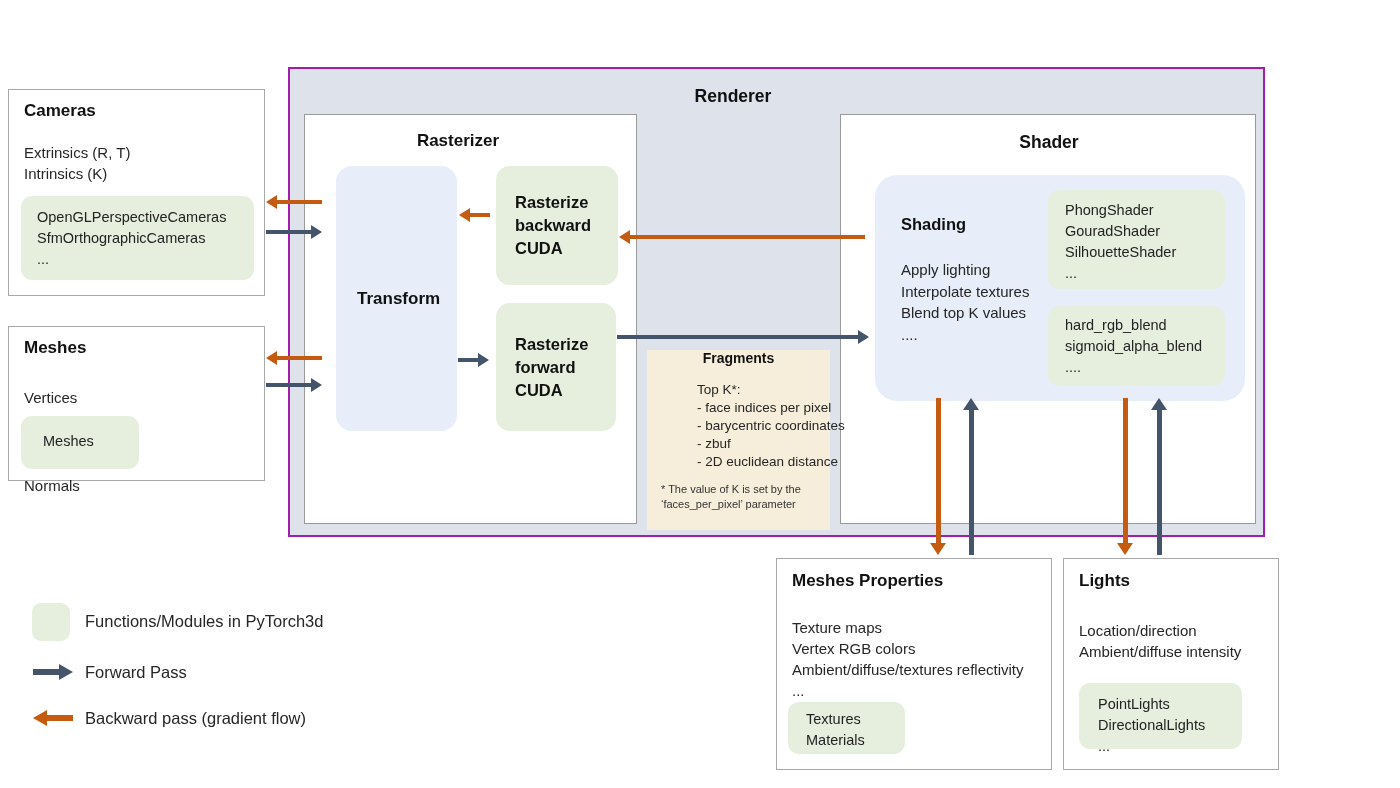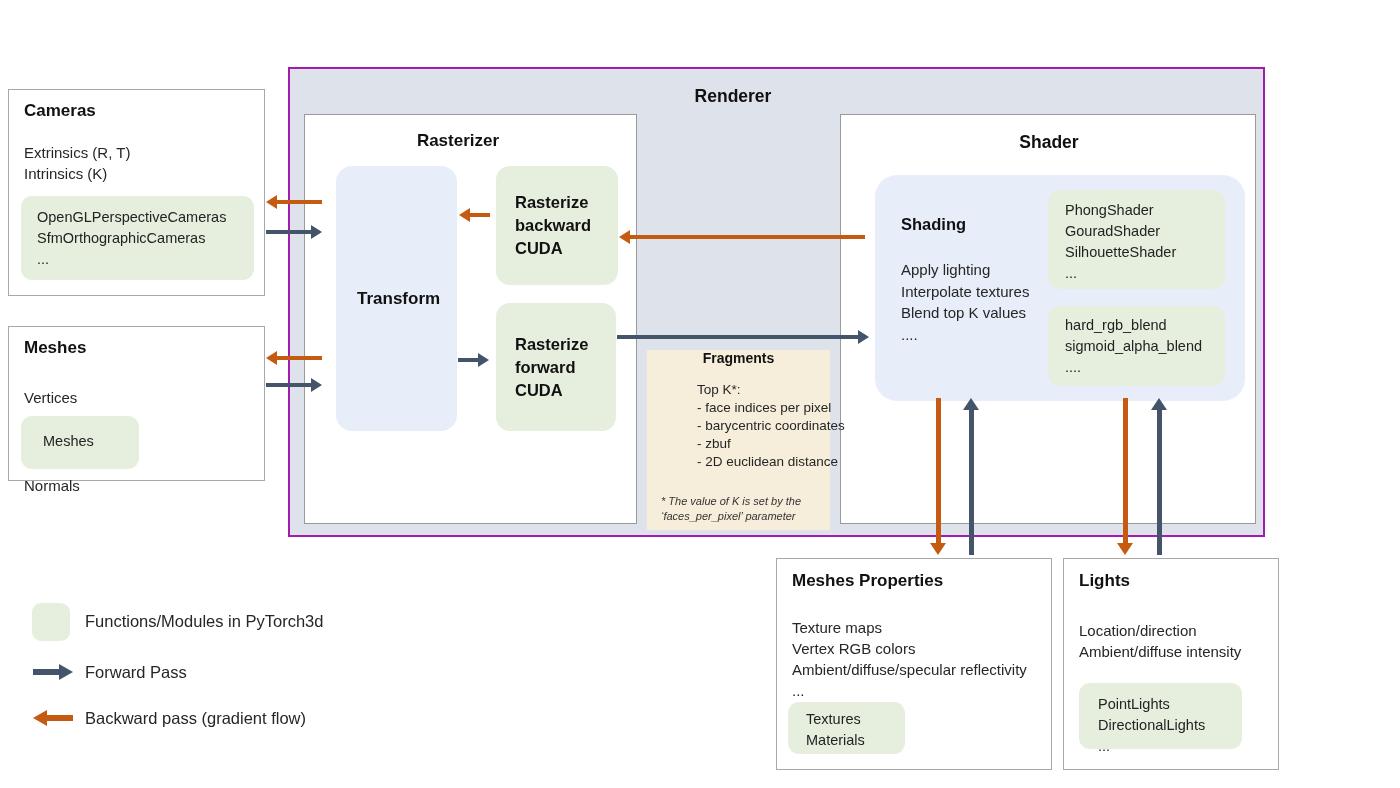--- a/index.html
+++ b/index.html
@@ -16,22 +16,22 @@
   .renderer{position:absolute;left:288px;top:67px;width:977px;height:470px;
             background:var(--renderer-bg,#dee2ea);border:2px solid #a21caf;box-sizing:border-box;}
   .subpanel{position:absolute;background:#fff;border:1.5px solid #9a9a9a;box-sizing:border-box;}
   .centered-title{position:absolute;transform:translateX(-50%);font-weight:bold;
                   font-size:17.5px;color:#111;white-space:nowrap;}
 
   .fragments{position:absolute;left:357px;top:281px;width:183px;height:180px;
              background:var(--fragments-bg,#f6eeda);box-sizing:border-box;}
   .fragments .f-title{text-align:center;font-weight:bold;font-size:14px;color:#111;}
   .fragments .f-line{font-size:13.5px;line-height:18px;color:#262626;white-space:nowrap;}
-  .fragments .f-note{position:absolute;left:14px;top:144px;width:156px;
-                     font-size:11px;line-height:15px;color:#333;font-style:italic;}
+  .fragments .f-note{position:absolute;left:14px;top:132px;width:156px;
+                     font-size:11px;line-height:15px;color:#333;}
 
   
   .arr{position:absolute;}
   .arr .shaft{position:absolute;background:var(--c);}
   .arr .head{position:absolute;width:0;height:0;}
   .arr.h{height:14px;}
   .arr.h .shaft{top:5px;height:4px;left:0;right:9px;}
   .arr.h.left .shaft{left:9px;right:0;}
   .arr.h.right .head{right:0;top:0;border-top:7px solid transparent;
                      border-bottom:7px solid transparent;border-left:11px solid var(--c);}
@@ -137,21 +137,21 @@
       </div>
       <div class="f-note">* The value of K is set by the ‘faces_per_pixel’ parameter</div>
     </div>
   </div>
 
   <div class="panel" style="left:776px;top:558px;width:276px;height:212px;">
     <div class="panel-title" style="left:15px;top:12px;">Meshes Properties</div>
     <div style="position:absolute;left:15px;top:58px;">
       <div class="body-line">Texture maps</div>
       <div class="body-line">Vertex RGB colors</div>
-      <div class="body-line">Ambient/diffuse/specular reflectivity</div>
+      <div class="body-line">Ambient/diffuse/textures reflectivity</div>
       <div class="body-line">...</div>
     </div>
     <div class="green" style="position:absolute;left:11px;top:143px;width:117px;height:52px;padding:7px 0 0 18px;box-sizing:border-box;">
       <div class="greenbox-text">Textures</div>
       <div class="greenbox-text">Materials</div>
     </div>
   </div>
 
   <div class="panel" style="left:1063px;top:558px;width:216px;height:212px;">
     <div class="panel-title" style="left:15px;top:12px;">Lights</div>

